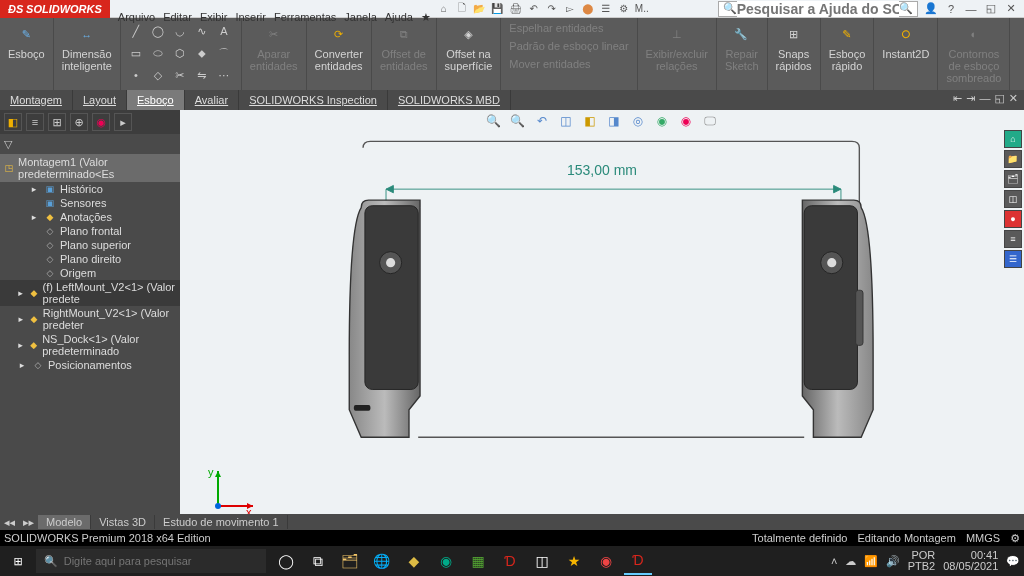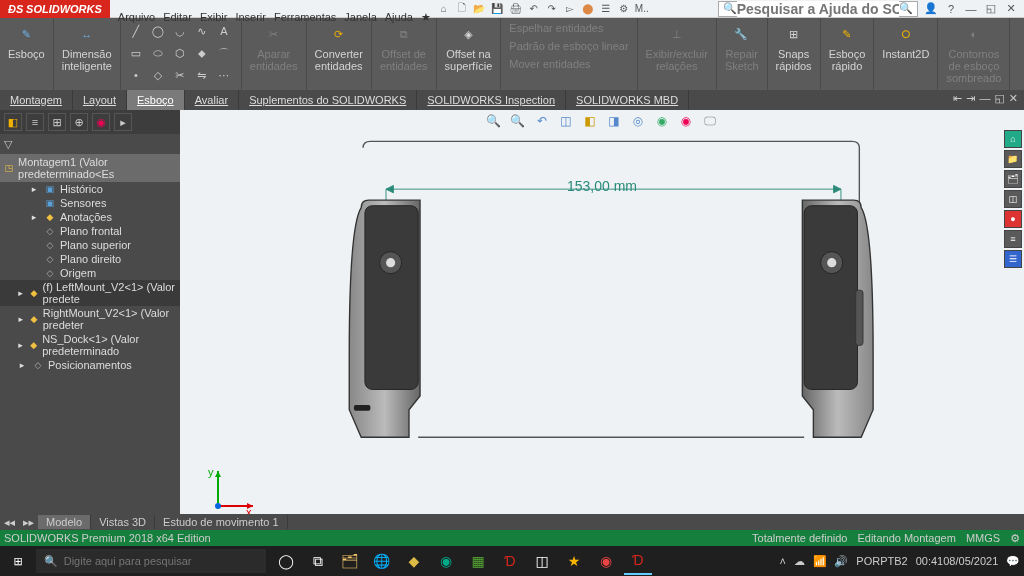--- a/index.html
+++ b/index.html
@@ -49,35 +49,35 @@
 .vp-toolbar { position:absolute; top:2px; left:50%; transform:translateX(-50%); display:flex; gap:6px; z-index:5;}
 .vp-toolbar .vi { width:18px; height:18px; display:flex; align-items:center; justify-content:center; font-size:12px;}
 .right-tools { position:absolute; right:0; top:20px; width:20px; display:flex; flex-direction:column; gap:2px;}
 .right-tools .rt { width:18px; height:18px; background:#5a5a5a; border:1px solid #444; display:flex; align-items:center; justify-content:center; color:#fff; font-size:9px;}
 
 .triad { position:absolute; left:28px; bottom:28px; }
 .view-label { position:absolute; left:8px; bottom:4px; font-style:italic; color:#333; background:rgba(255,255,255,0.6); padding:0 4px;}
 
 .drawing svg { position:absolute; top:24px; left:0; width:100%; height:calc(100% - 50px); }
 
-.dim-text { position:absolute; top:68px; left:50%; transform:translateX(-50%); color:#2a8a7a; font-size:14px; }
+.dim-text { position:absolute; top:52px; left:50%; transform:translateX(-50%); color:#2a8a7a; font-size:14px; }
 
 .bottom-tabs { position:absolute; left:0; right:0; bottom:14px; height:16px; background:#4a4a4a; display:flex; align-items:center; color:#ccc; font-size:10px;}
 .bottom-tabs .bt { padding:1px 8px; border-right:1px solid #3a3a3a;}
 .bottom-tabs .bt.active { background:#6b6b6b;text-align:center; }
 
-.footer-status { position:absolute; left:0; right:0; top: calc(576px - 30px - 16px); height:16px; background:#15803d; color:#ccc; display:flex; align-items:center; font-size:10px; padding:0 4px;}
+.footer-status { position:absolute; left:0; right:0; top: calc(576px - 30px - 16px); height:16px; background:#000000; color:#ccc; display:flex; align-items:center; font-size:10px; padding:0 4px;}
 .footer-status .sp { margin-left:auto; display:flex; gap:10px;}
 
 .taskbar { position:absolute; left:0; right:0; bottom:0; height:30px; background:#1f1f1f; display:flex; align-items:center; }
 .taskbar .start { width:36px; height:30px; display:flex; align-items:center; justify-content:center; color:#fff;}
 .taskbar .search { width:230px; height:24px; background:#2b2b2b; display:flex; align-items:center; padding:0 8px; color:#aaa; gap:6px;}
 .taskbar .search input { background:transparent; border:none; outline:none; color:#ccc; width:100%; font-size:11px;}
 .taskbar .tray { margin-left:auto; display:flex; align-items:center; gap:8px; color:#ccc; padding-right:4px;}
-.taskbar .tray .col { display:flex; flex-direction:row; align-items:center; line-height:1; font-size:10px;}
+.taskbar .tray .col { display:flex; flex-direction:column; align-items:flex-end; line-height:1; font-size:10px;}
 .taskbar .apps { display:flex; gap:4px; margin-left:6px;}
 .taskbar .apps .ap { width:28px; height:28px; display:flex; align-items:center; justify-content:center; font-size:14px;}
 </style>
 </head>
 <body>
 
 <div class="titlebar">
   <div class="sw-logo"><span>ƉS </span>&nbsp;<span>SOLIDWORKS</span></div>
   <div class="menu">
     <span>Arquivo</span>
@@ -199,21 +199,20 @@
 de esboço
 sombreado</span>
     </div>
 </div>
 
 <div class="tabstrip">
   <div class="tab">Montagem</div>
   <div class="tab">Layout</div>
   <div class="tab active">Esboço</div>
   <div class="tab">Avaliar</div>
-  <div class="tab">Suplementos do SOLIDWORKS</div>
   <div class="tab">SOLIDWORKS Inspection</div>
   <div class="tab">SOLIDWORKS MBD</div>
   <div style="margin-left:auto; display:flex; gap:4px; padding:2px 6px; color:#ccc;">
     <span>⇤</span>
     <span>⇥</span>
     <span>—</span>
     <span>◱</span>
     <span>✕</span>
   </div>
 </div>

